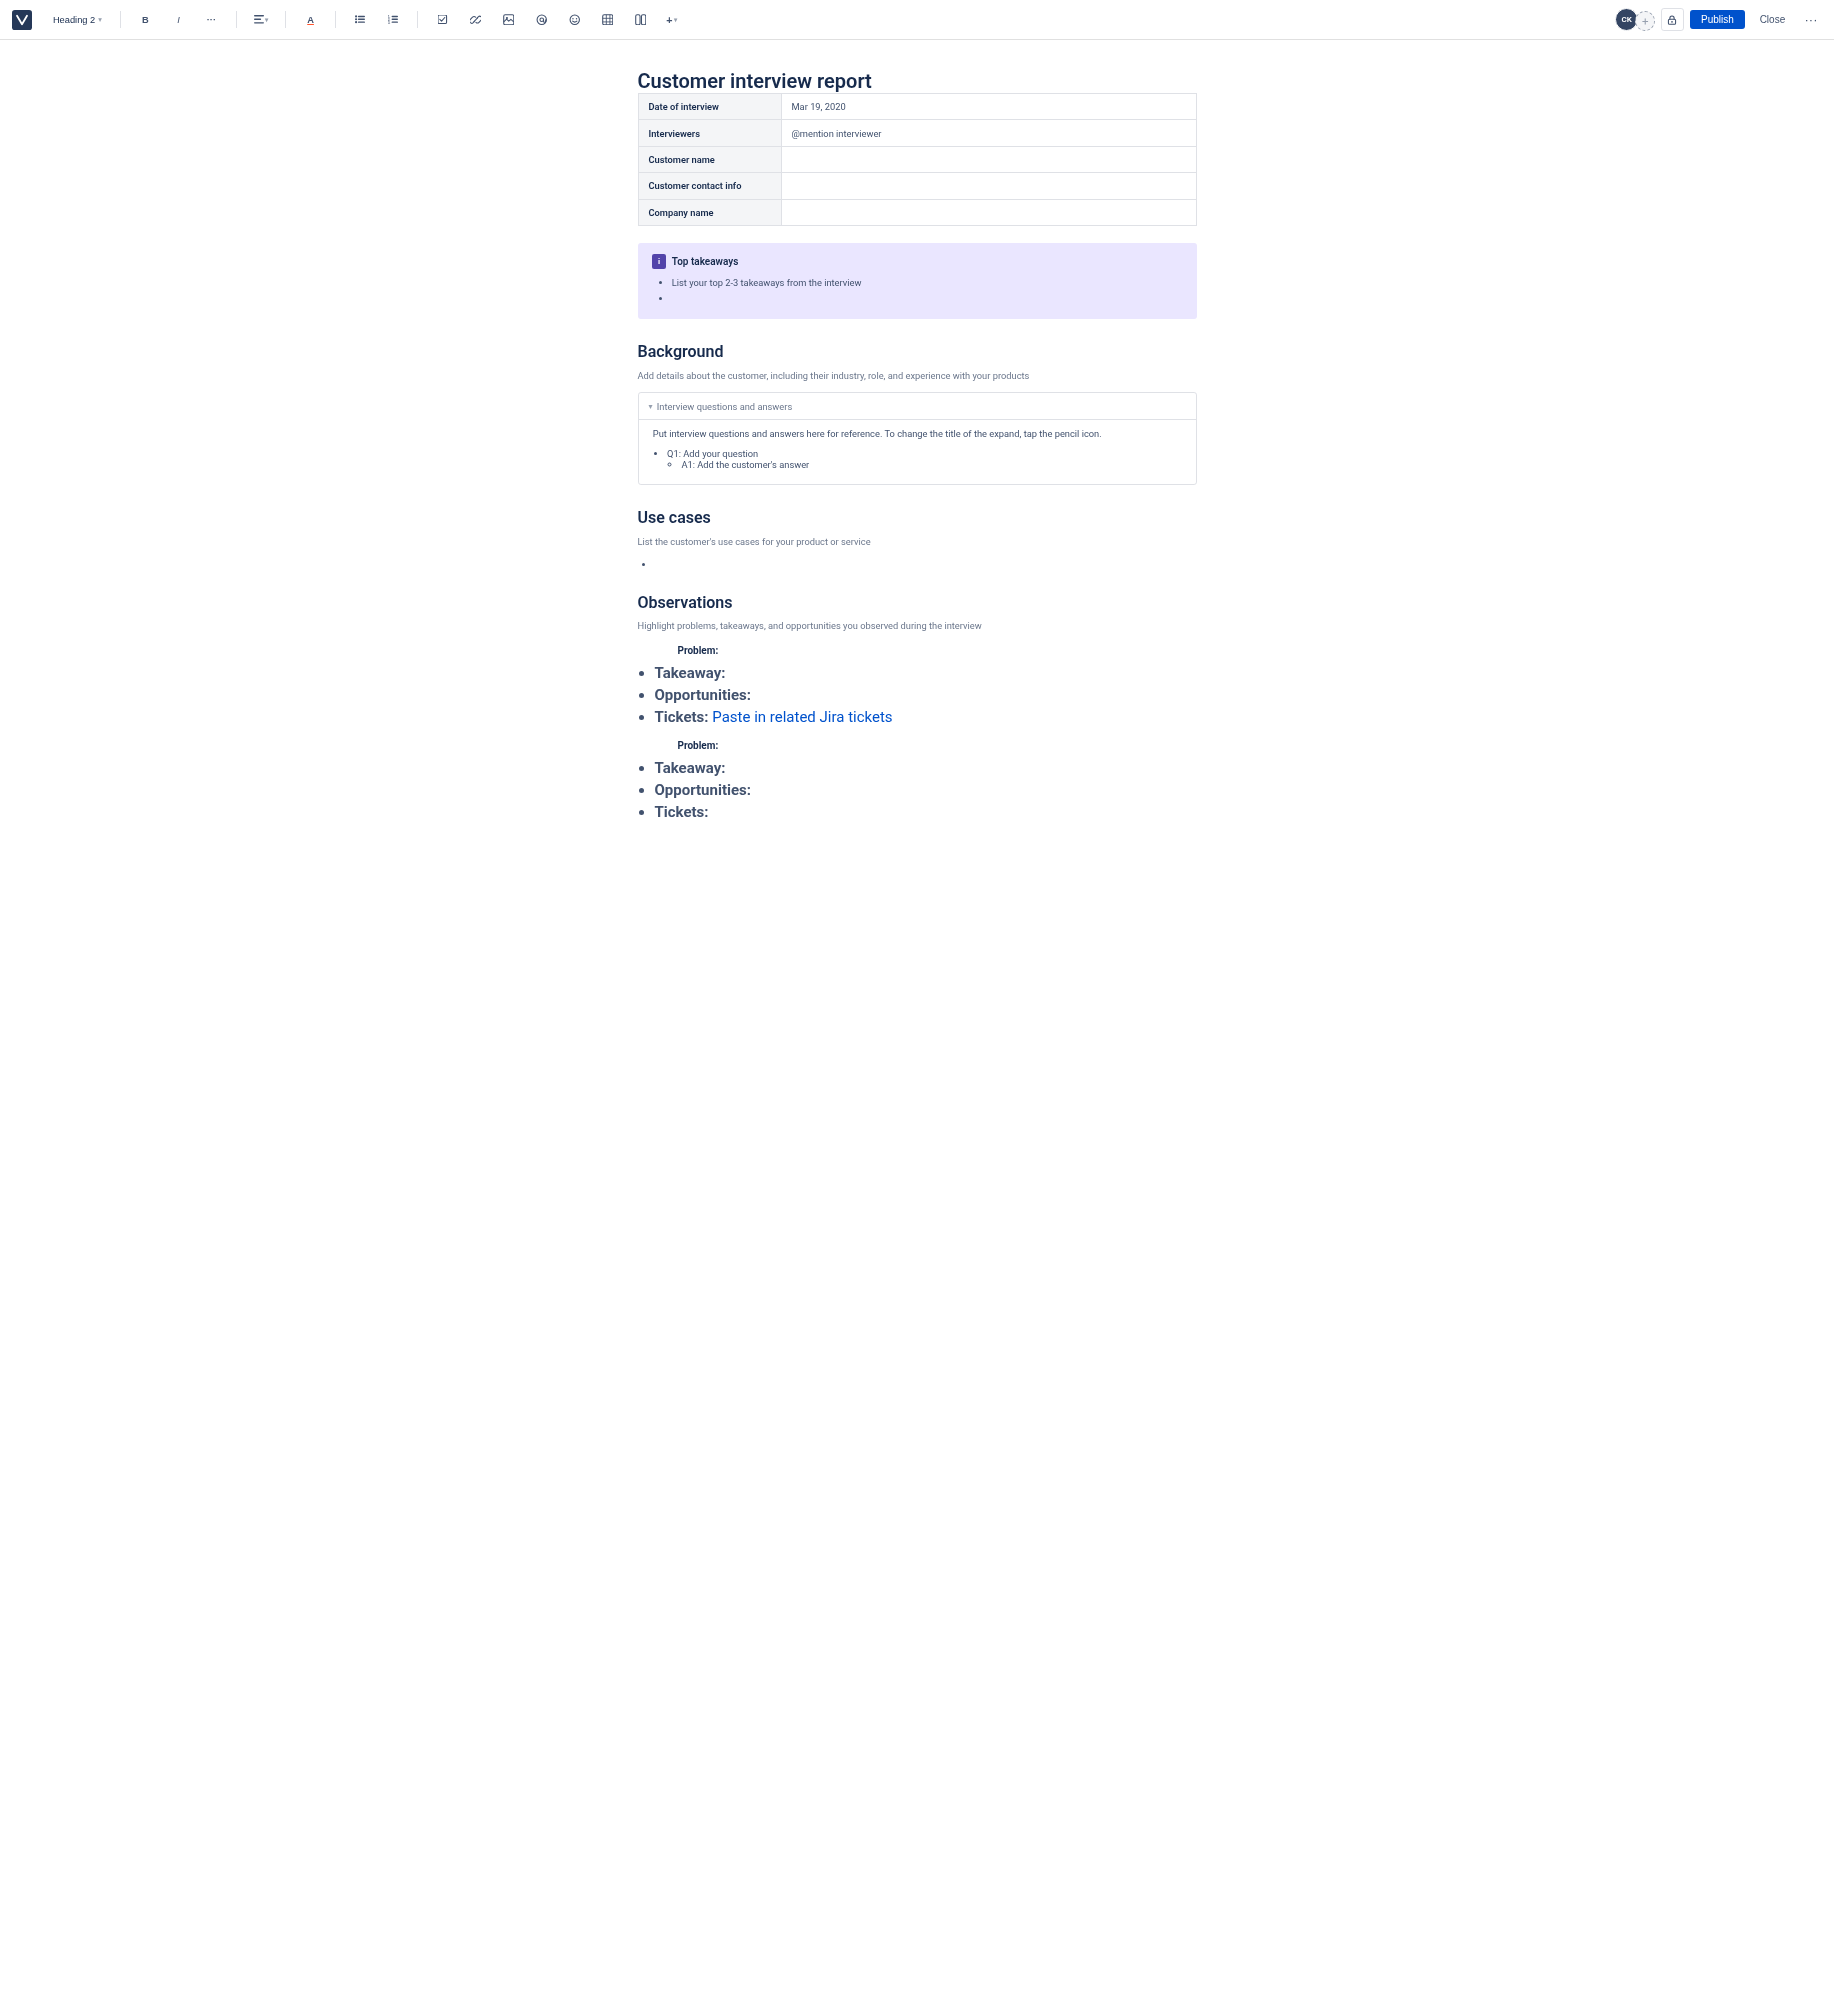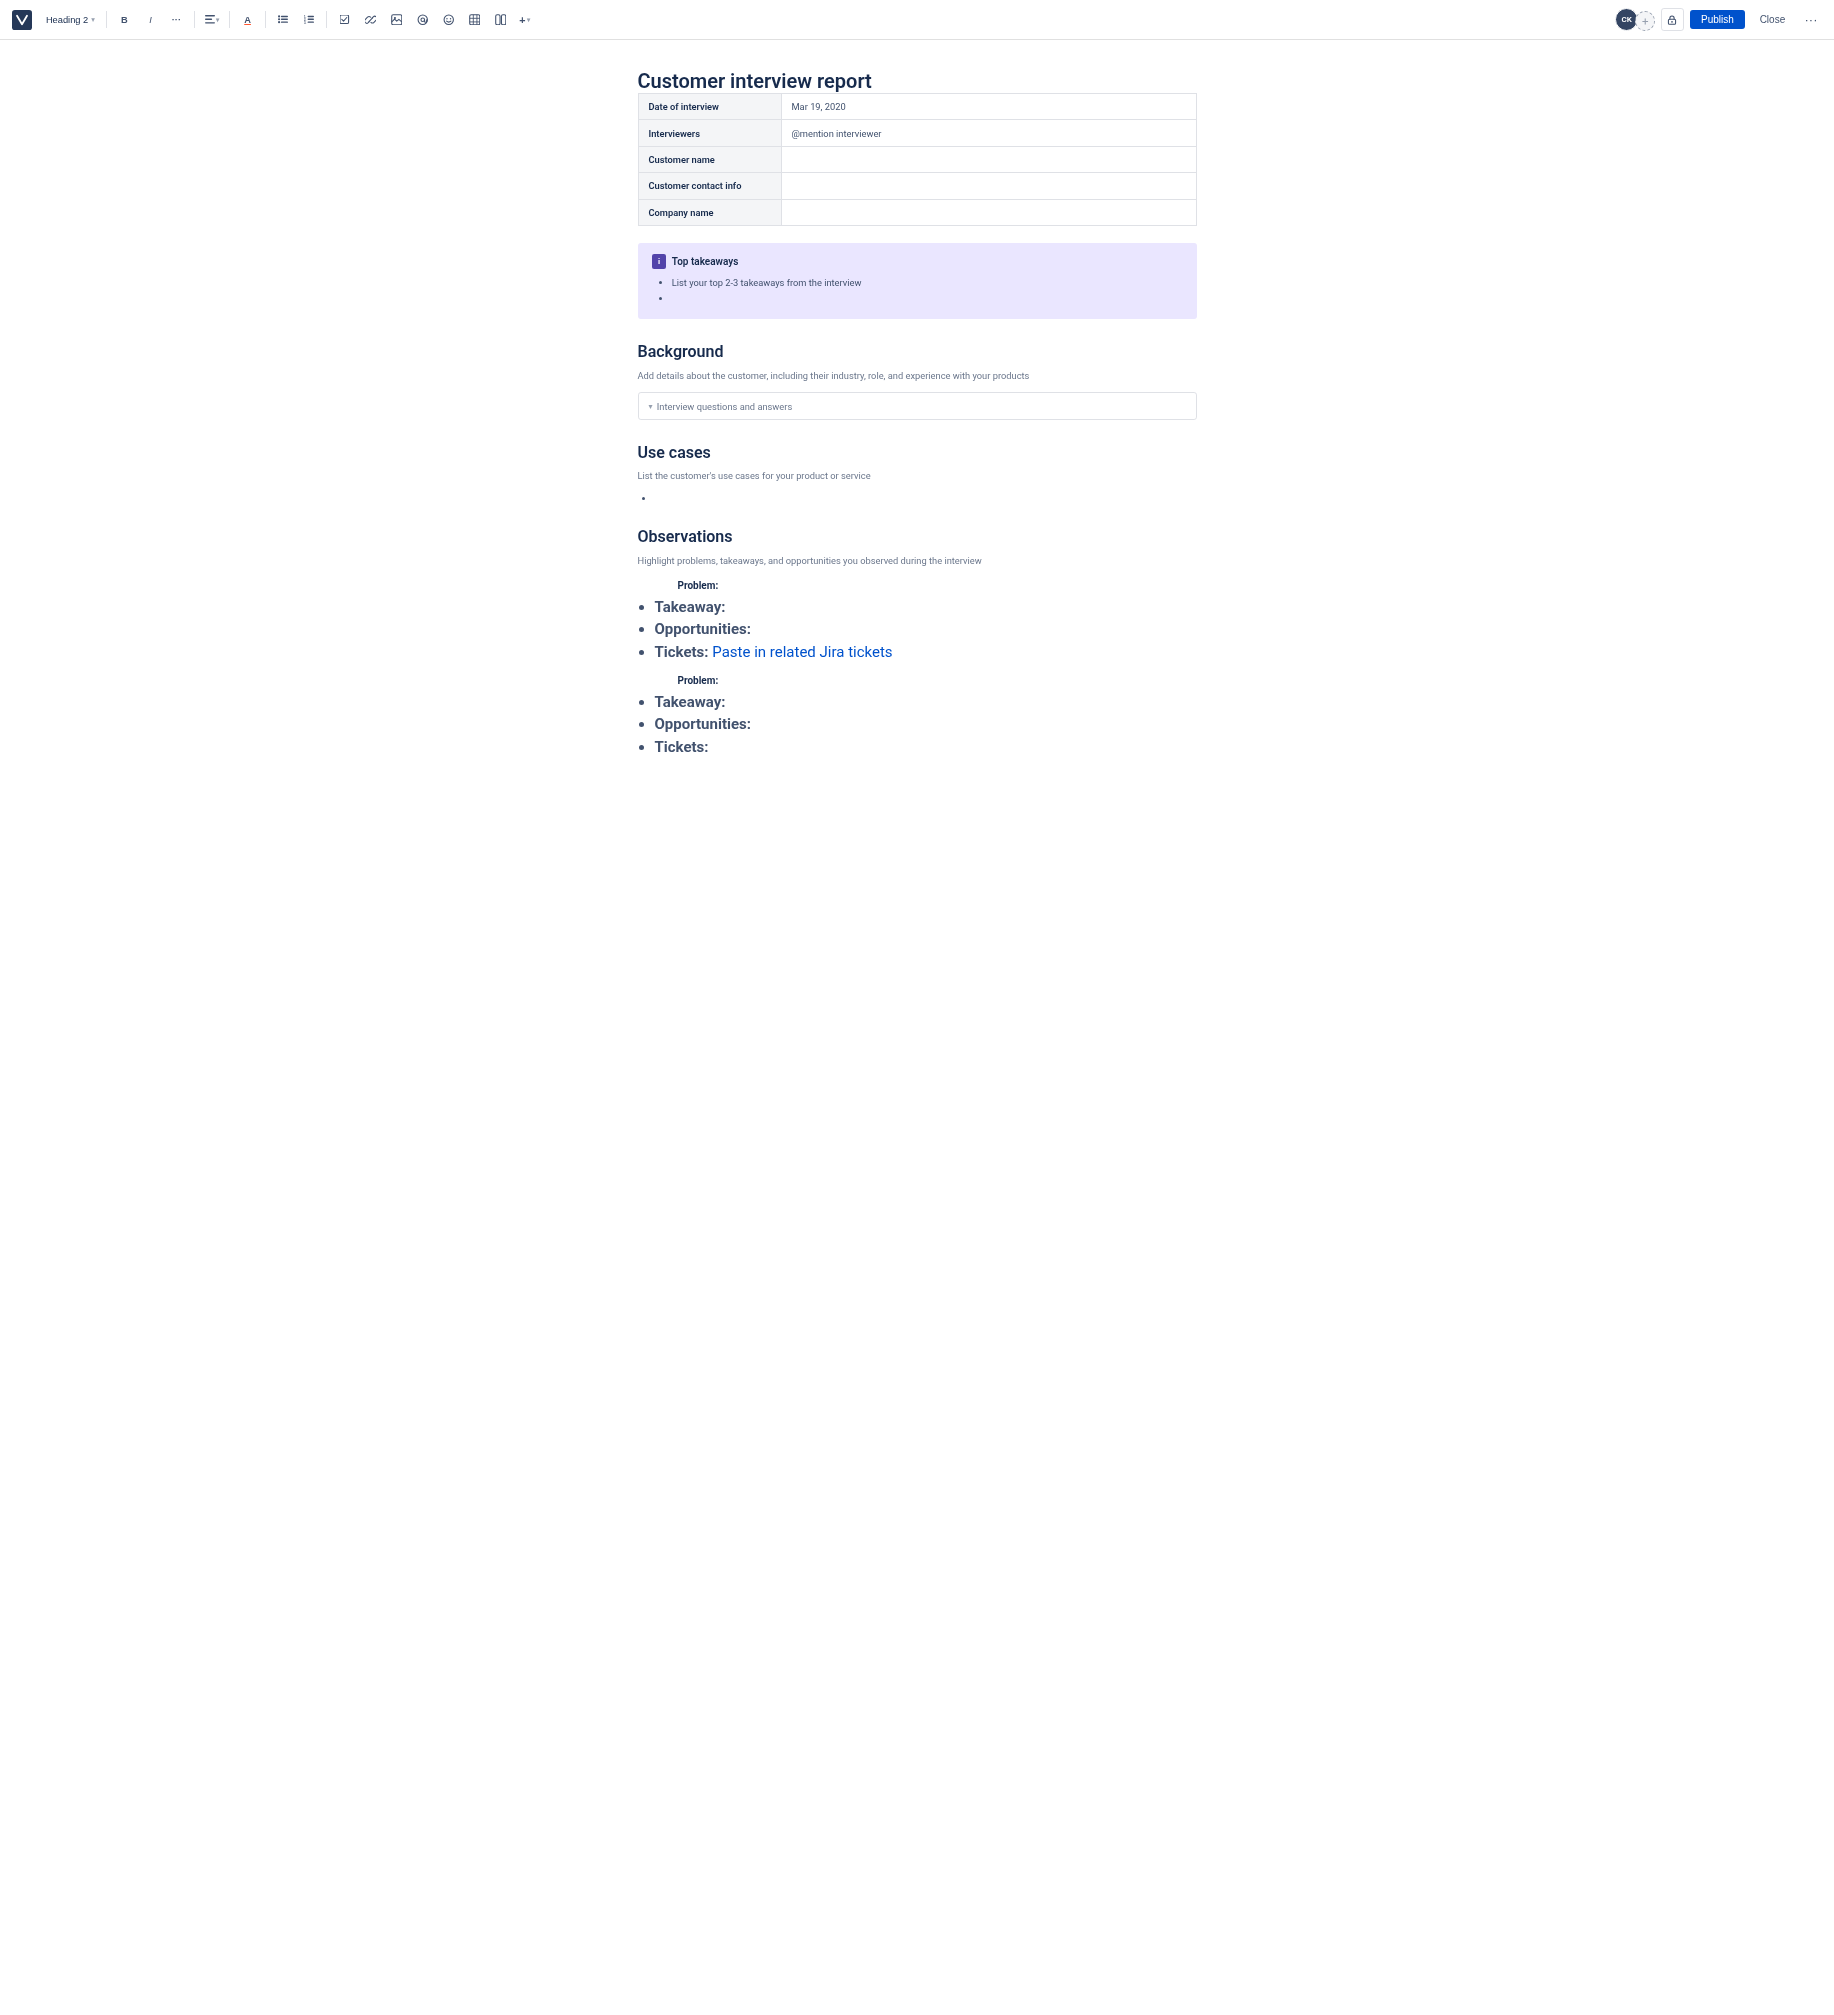--- a/index.html
+++ b/index.html
@@ -10,21 +10,21 @@
       font-size: 10px;
     }
 
     
     .toolbar {
       display: flex;
       align-items: center;
       padding: 0 11.5px;
       height: 40px;
       border-bottom: 0.7px solid #e0e0e0;
-      gap: 3px;
+      gap: 10px;
       position: sticky;
       top: 0;
       background: #fff;
       z-index: 100;
     }
     .toolbar-logo {
       width: 20px;
       height: 20px;
       margin-right: 5.7px;
       flex-shrink: 0;
@@ -527,20 +527,33 @@
   </div>
 
   <h2 class="section-heading">Background</h2>
   <p class="section-desc">Add details about the customer, including their industry, role, and experience with your products</p>
 
   <div class="expand-block">
     <div class="expand-header">
       <span class="expand-chevron">▾</span>
       <span>Interview questions and answers</span>
     </div>
+    <div class="expand-content">
+      <p>Put interview questions and answers here for reference. To change the title of the expand, tap the pencil icon.</p>
+      <ul class="expand-list">
+        <li>
+          <span>Q1: Add your question</span>
+          <ul class="expand-sublist">
+            <li>
+              <span>A1: Add the customer's answer</span>
+            </li>
+          </ul>
+        </li>
+      </ul>
+    </div>
   </div>
 
   <h2 class="section-heading">Use cases</h2>
   <p class="section-desc">List the customer's use cases for your product or service</p>
   <ul class="use-cases-list">
     <li>&nbsp;</li>
   </ul>
 
   <h2 class="section-heading">Observations</h2>
   <p class="section-desc">Highlight problems, takeaways, and opportunities you observed during the interview</p>

